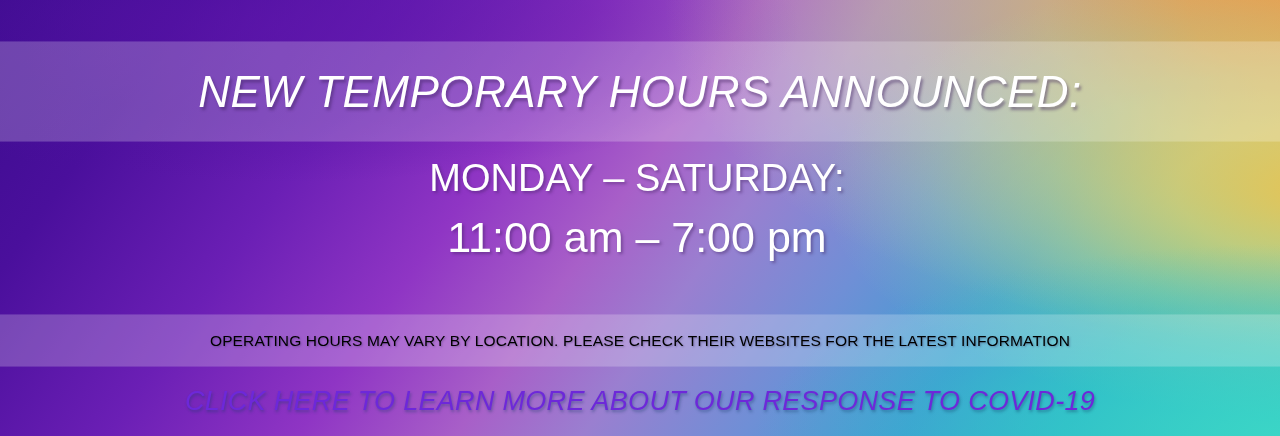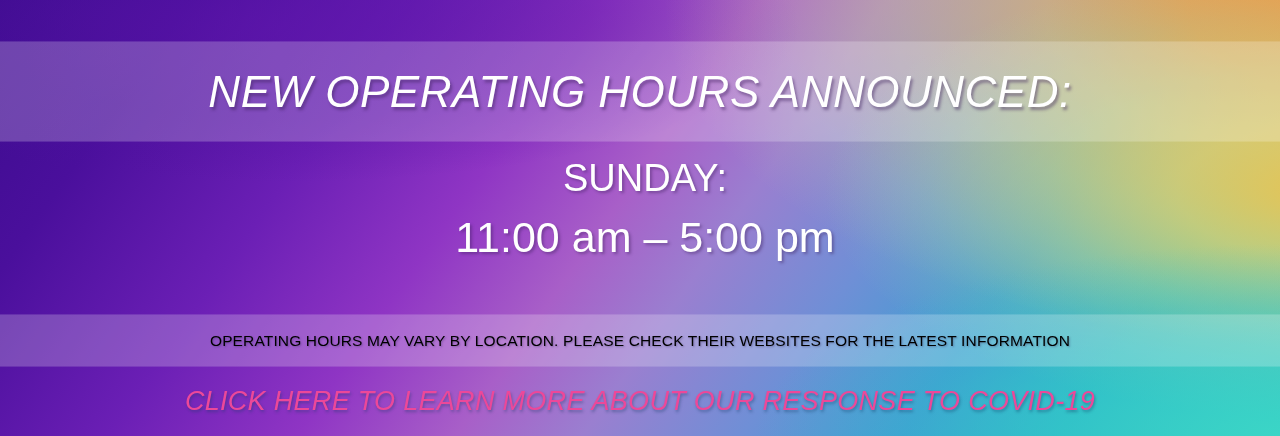--- a/index.html
+++ b/index.html
@@ -194,21 +194,21 @@
     height: 58px;
     display: flex;
     align-items: center;
     justify-content: center;
   }
 
   .cta {
     font-size: 27px;
     font-style: italic;
     font-weight: 400;
-    color: #ec4899;
+    color: #6d28d9;
     letter-spacing: 0.3px;
     white-space: nowrap;
     text-decoration: none;
     text-shadow: 1px 2px 3px rgba(20,60,100,0.42);
     cursor: pointer;
   }
 </style>
 </head>
 <body>
 
@@ -223,30 +223,30 @@
   <div class="band band-top"></div>
   <div class="band band-bottom"></div>
   <div class="band-edge" style="top:41px;"></div>
   <div class="band-edge" style="top:141px;"></div>
   <div class="band-edge" style="top:314px;"></div>
   <div class="band-edge" style="top:366px;"></div>
 
   <div class="content">
 
     <div class="title-row">
-      <div class="title">NEW OPERATING HOURS ANNOUNCED:</div>
+      <div class="title">NEW TEMPORARY HOURS ANNOUNCED:</div>
     </div>
 
     <div class="hours-row">
 
-
-      <div class="hours-col col-sunday">
-        <div class="day">SUNDAY:</div>
-        <div class="time">11:00 am – 5:00 pm</div>
+      <div class="hours-col col-weekday">
+        <div class="day">MONDAY – SATURDAY:</div>
+        <div class="time">11:00 am – 7:00 pm</div>
       </div>
+
 
     </div>
 
     <div class="disclaimer-row">
       <div class="disclaimer">OPERATING HOURS MAY VARY BY LOCATION. PLEASE CHECK THEIR WEBSITES FOR THE LATEST INFORMATION</div>
     </div>
 
     <div class="cta-row">
       <a class="cta" href="#">CLICK HERE TO LEARN MORE ABOUT OUR RESPONSE TO COVID-19</a>
     </div>

